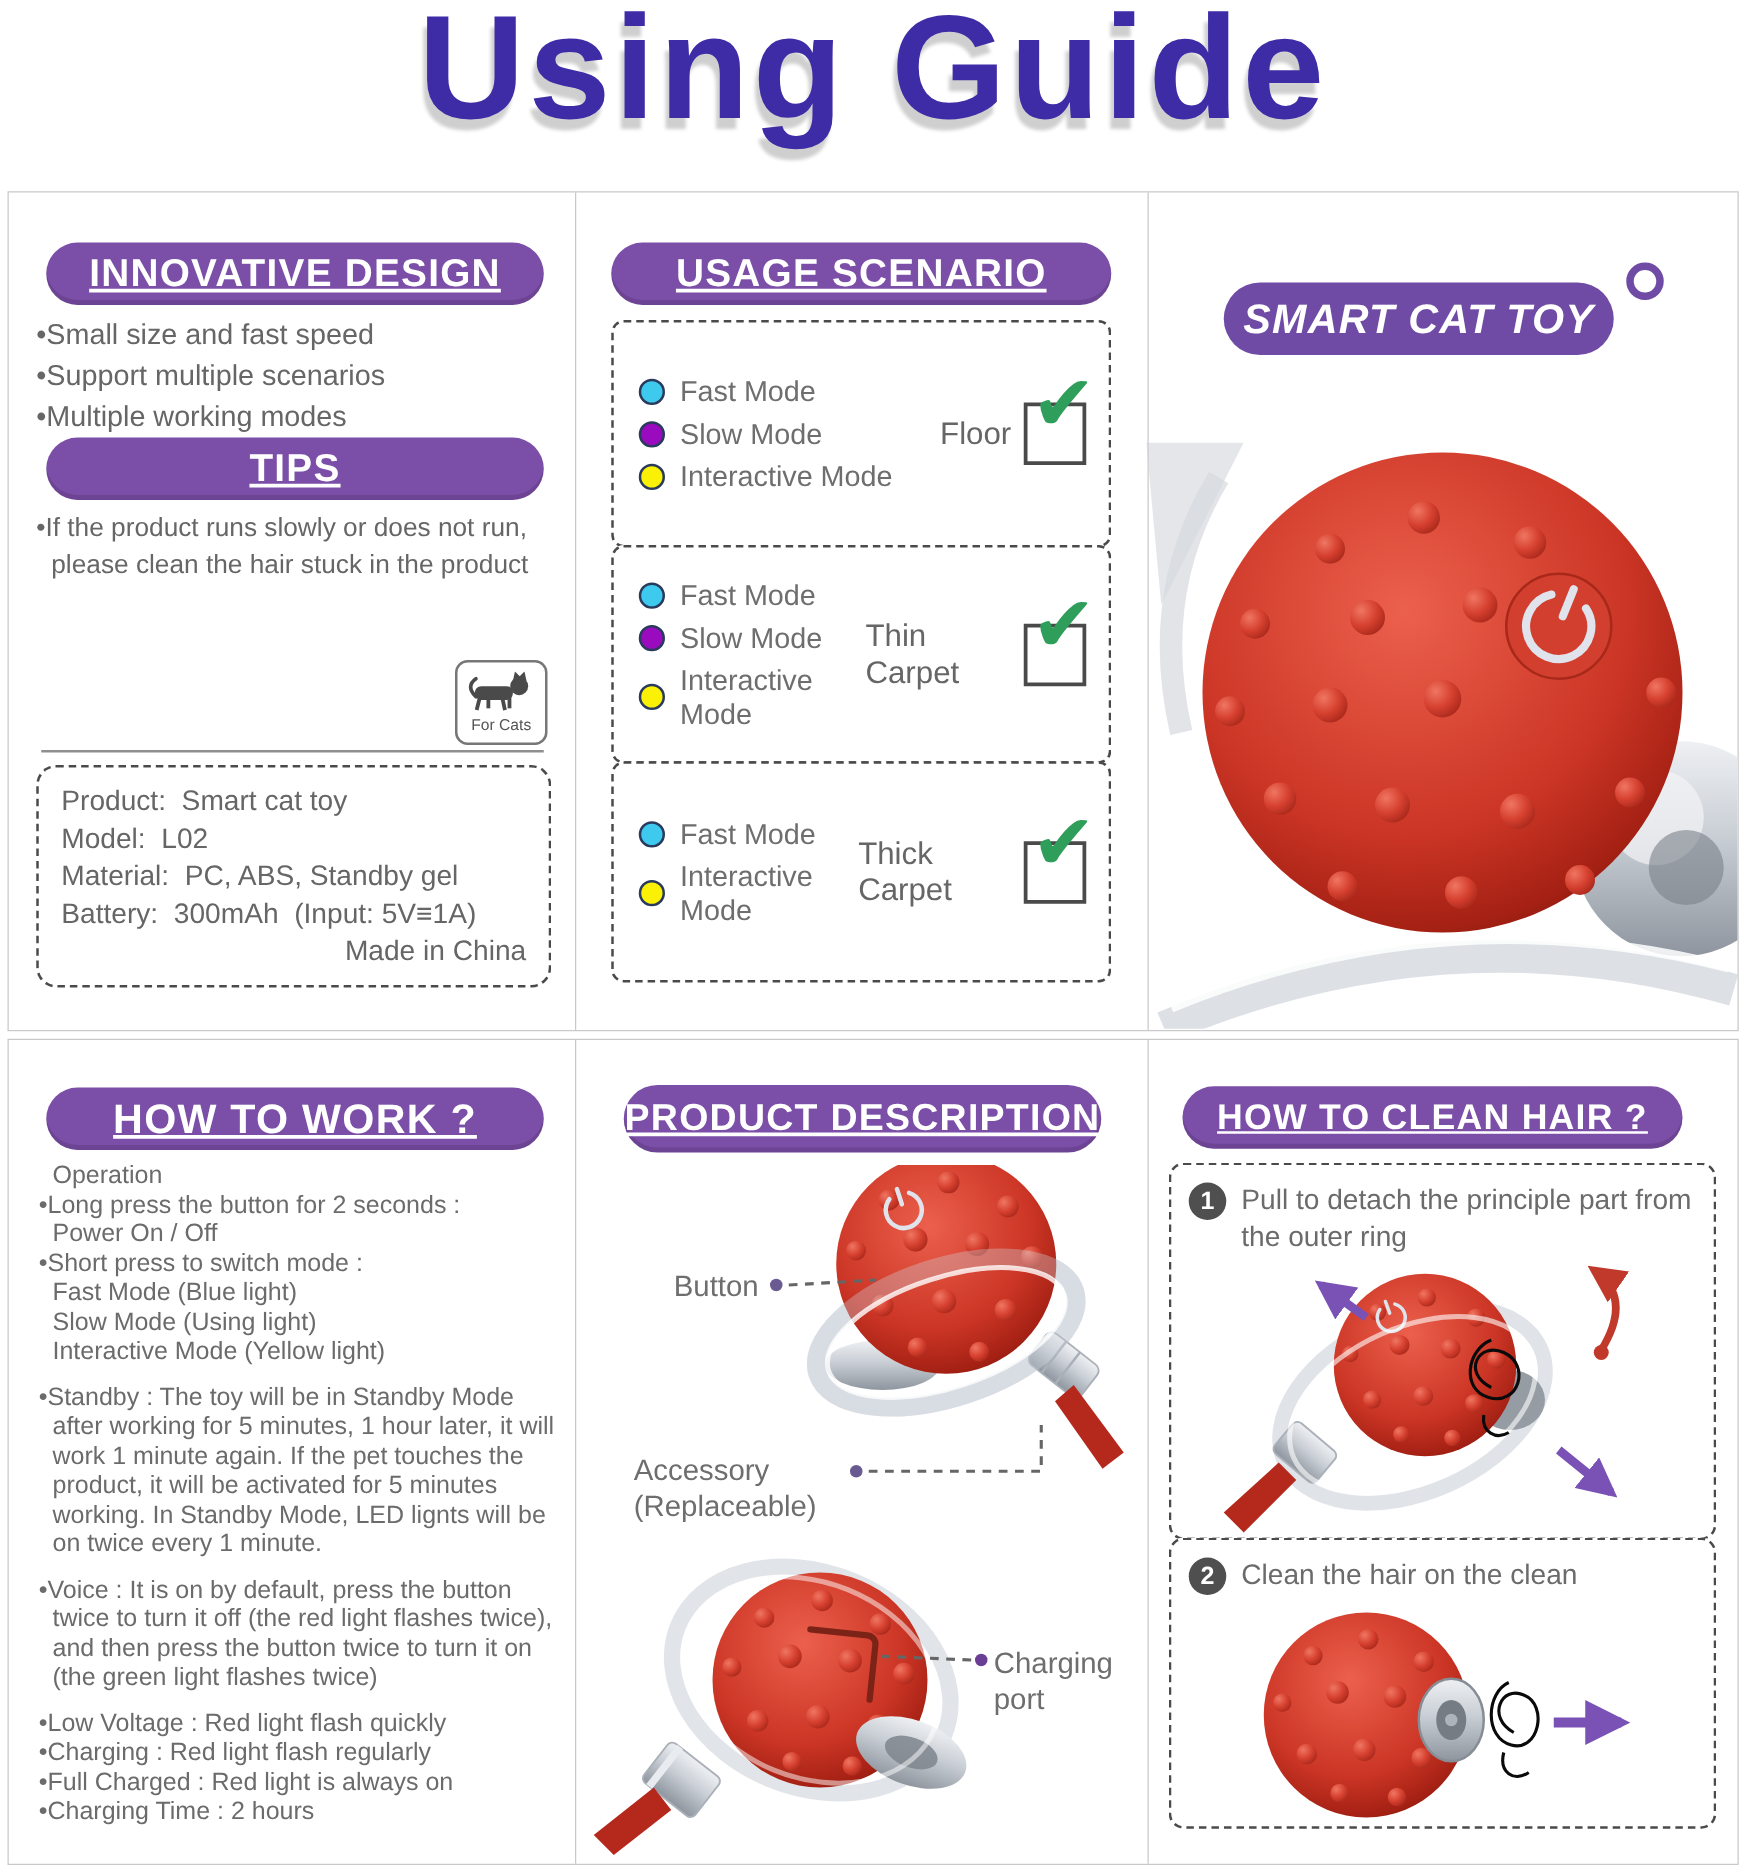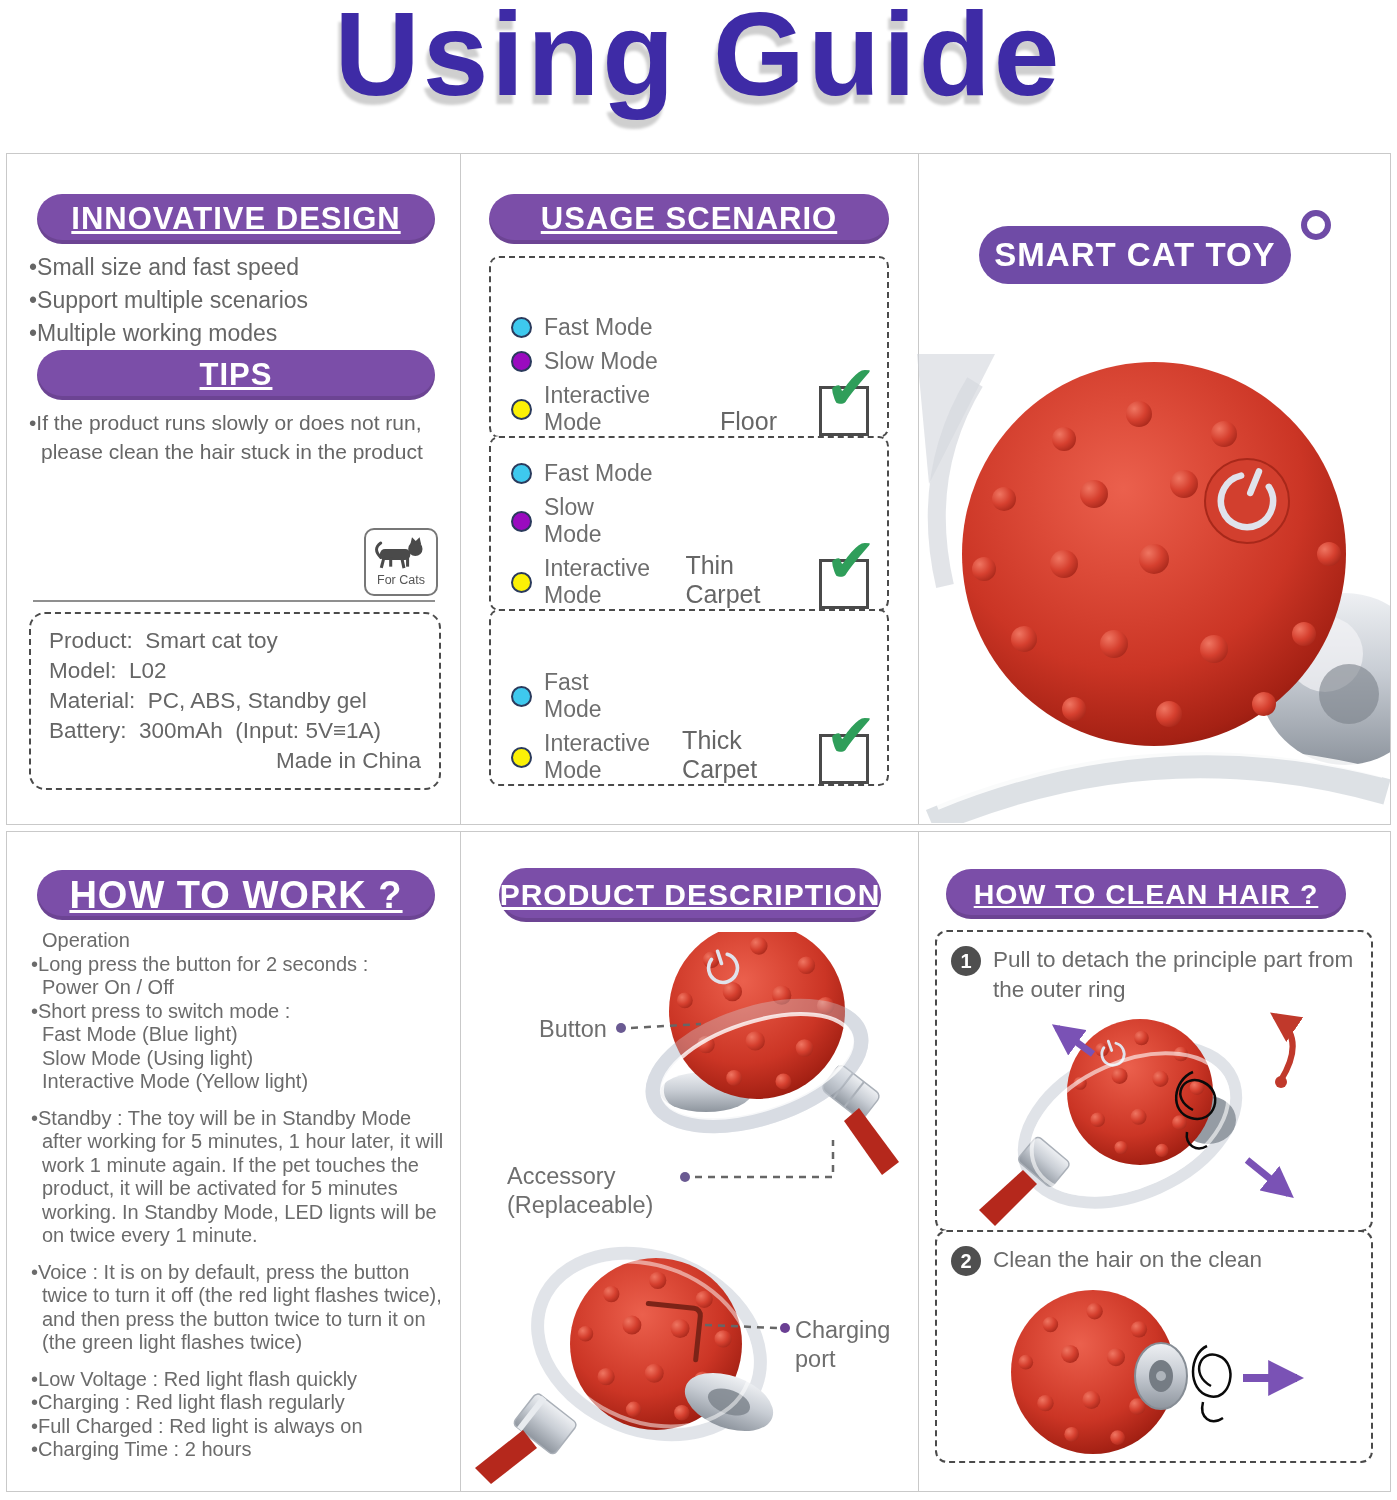--- a/index.html
+++ b/index.html
@@ -25,32 +25,32 @@
   .tipbullets div{font-size:21px;line-height:29px;color:#666;padding-left:12px;text-indent:-12px;}
   .cat-box{border:2px solid #777;border-radius:10px;display:flex;flex-direction:column;
     align-items:center;justify-content:center;gap:2px;background:#fff;}
   .cat-box span{font-size:12.5px;color:#555;}
   .divider{background:#8f8f8f;}
   .spec-box{border:2px dashed #4a4a4a;border-radius:16px;padding:12px 18px;box-sizing:border-box;}
   .spec-line{font-size:22.5px;line-height:30px;color:#666;white-space:pre-wrap;}
   .spec-origin{font-size:22.5px;line-height:30px;color:#666;text-align:right;}
   
   .ubox{border:2px dashed #4a4a4a;border-radius:10px;box-sizing:border-box;display:flex;
-    align-items:flex-end;padding:0 18px 0 20px;background:#fff;gap:32px;}
+    align-items:center;padding:0 18px 0 20px;background:#fff;}
   .modes{display:flex;flex-direction:column;gap:7px;}
   .mode{display:flex;align-items:center;gap:12px;font-size:23px;color:#6e6e6e;}
   .dot{width:21px;height:21px;border-radius:50%;border:2.5px solid #2a3a5c;box-sizing:border-box;flex:0 0 auto;}
   .dot-fast{background:#3ec9ee;}
   .dot-slow{background:#9a0bbf;}
   .dot-int{background:#fbf106;}
   .surface{font-size:25px;color:#666;margin-left:auto;margin-right:10px;}
   .checkbox{position:relative;width:44px;height:44px;border:3px solid #4a4a4a;flex:0 0 auto;}
   .check{position:absolute;top:-32px;left:3px;font-size:62px;line-height:1;color:#2f9e5a;font-weight:bold;}
   
-  .smart-banner{background:#6f4ba6;color:#fff;font-weight:bold;text-align:center;
+  .smart-banner{background:#6f4ba6;color:#fff;font-weight:bold;font-style:italic;text-align:center;
     border-radius:999px;letter-spacing:1px;}
   .ring-orn{width:18px;height:18px;border:6px solid #6f4ba6;border-radius:50%;}
   
   .htw{font-size:20px;line-height:23.5px;color:#6b6b6b;}
   .htw .pgap{margin-top:13px;}
   .htw .wrap{padding-left:11px;text-indent:-11px;}
   
   .callout{font-size:23.5px;line-height:29px;color:#6e6e6e;}
   
   .cbox{border:2px dashed #4a4a4a;border-radius:12px;box-sizing:border-box;background:#fff;}
@@ -246,21 +246,21 @@
         </g>
         <circle cx="330" cy="147" r="42" fill="#d23f2e" stroke="#a8281a" stroke-width="2"></circle>
         <use href="#gPower" transform="translate(330,147) rotate(22) scale(1.45)"></use>
       </svg>
     </div>
   </div>
 
   <div class="abs row row2">
 
     <div class="panel pA">
-      <div class="abs banner" style="left:30px;top:38px;width:398px;height:50px;font-size:38px;line-height:50px;">HOW TO WORK ?</div>
+      <div class="abs banner" style="left:30px;top:38px;width:398px;height:50px;font-size:33px;line-height:50px;">HOW TO WORK ?</div>
       <div class="abs htw" style="left:24px;top:97px;width:414px;">
         <div style="padding-left:11px;">Operation</div>
         <div>•Long press the button for 2 seconds :</div>
         <div style="padding-left:11px;">Power On / Off</div>
         <div>•Short press to switch mode :</div>
         <div style="padding-left:11px;">Fast Mode (Blue light)</div>
         <div style="padding-left:11px;">Slow Mode (Using light)</div>
         <div style="padding-left:11px;">Interactive Mode (Yellow light)</div>
         <div class="pgap wrap">•Standby : The toy will be in Standby Mode after working for 5 minutes, 1 hour later, it will work 1 minute again. If the pet touches the product, it will be activated for 5 minutes working. In Standby Mode, LED lignts will be on twice every 1 minute.</div>
         <div class="pgap wrap">•Voice : It is on by default, press the button twice to turn it off (the red light flashes twice), and then press the button twice to turn it on (the green light flashes twice)</div>

